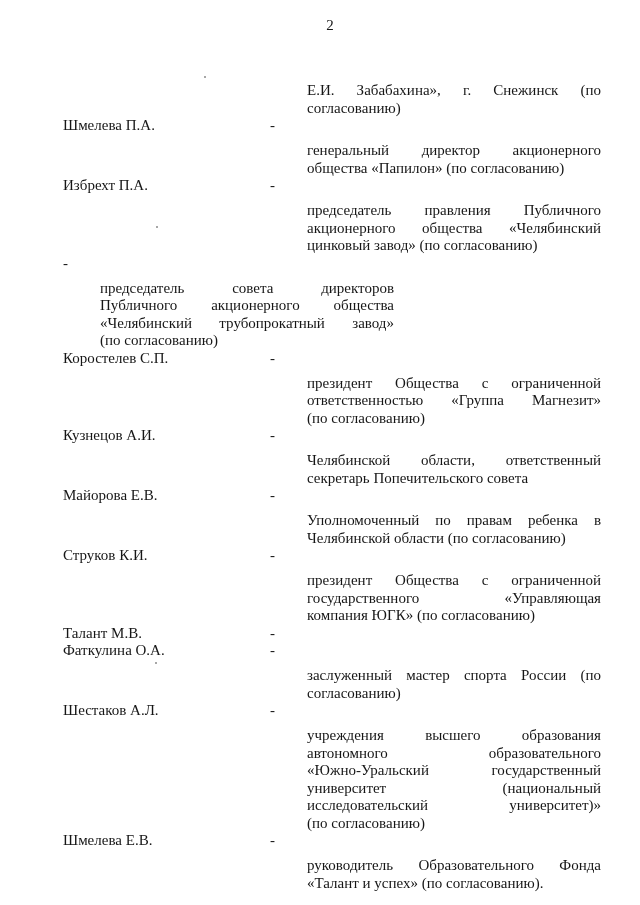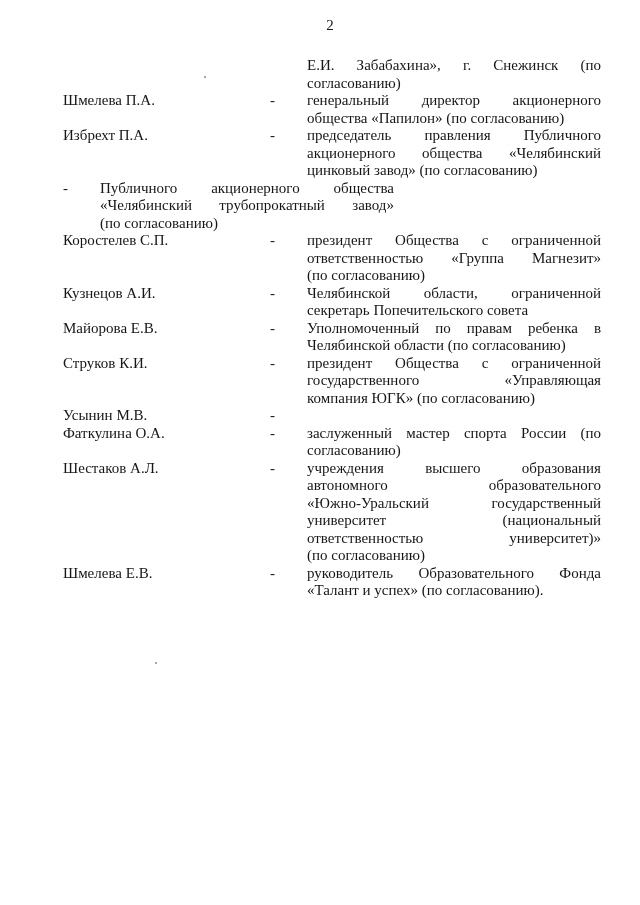--- a/index.html
+++ b/index.html
@@ -41,20 +41,21 @@
     flex: none;
     white-space: nowrap;
   }
   .cell-dash {
     width: 37px;
     flex: none;
   }
   .cell-desc {
     width: 294px;
     flex: none;
+    margin-top: 25px;
   }
   .dline {
     height: 17.5px;
     text-align: justify;
     text-align-last: justify;
     white-space: nowrap;
   }
   .dline.last {
     text-align-last: left;
   }
@@ -93,39 +94,40 @@
       <div class="cell-dash">-</div>
       <div class="cell-desc">
         <div class="dline">председатель правления Публичного</div>
         <div class="dline">акционерного общества «Челябинский</div>
         <div class="dline last">цинковый завод» (по согласованию)</div>
       </div>
     </div>
     <div class="row">
       <div class="cell-dash">-</div>
       <div class="cell-desc">
+        <div class="dline">председатель совета директоров</div>
         <div class="dline">Публичного акционерного общества</div>
         <div class="dline">«Челябинский трубопрокатный завод»</div>
         <div class="dline last">(по согласованию)</div>
       </div>
     </div>
     <div class="row">
       <div class="cell-name">Коростелев С.П.</div>
       <div class="cell-dash">-</div>
       <div class="cell-desc">
         <div class="dline">президент Общества с ограниченной</div>
         <div class="dline">ответственностью «Группа Магнезит»</div>
         <div class="dline last">(по согласованию)</div>
       </div>
     </div>
     <div class="row">
       <div class="cell-name">Кузнецов А.И.</div>
       <div class="cell-dash">-</div>
       <div class="cell-desc">
-        <div class="dline">Челябинской области, ограниченной</div>
+        <div class="dline">Челябинской области, ответственный</div>
         <div class="dline last">секретарь Попечительского совета</div>
       </div>
     </div>
     <div class="row">
       <div class="cell-name">Майорова Е.В.</div>
       <div class="cell-dash">-</div>
       <div class="cell-desc">
         <div class="dline">Уполномоченный по правам ребенка в</div>
         <div class="dline last">Челябинской области (по согласованию)</div>
       </div>
@@ -133,40 +135,40 @@
     <div class="row">
       <div class="cell-name">Струков К.И.</div>
       <div class="cell-dash">-</div>
       <div class="cell-desc">
         <div class="dline">президент Общества с ограниченной</div>
         <div class="dline">государственного «Управляющая</div>
         <div class="dline last">компания ЮГК» (по согласованию)</div>
       </div>
     </div>
     <div class="row">
-      <div class="cell-name">Усынин М.В.</div>
+      <div class="cell-name">Талант М.В.</div>
       <div class="cell-dash">-</div>
     </div>
     <div class="row">
       <div class="cell-name">Фаткулина О.А.</div>
       <div class="cell-dash">-</div>
       <div class="cell-desc">
         <div class="dline">заслуженный мастер спорта России (по</div>
         <div class="dline last">согласованию)</div>
       </div>
     </div>
     <div class="row">
       <div class="cell-name">Шестаков А.Л.</div>
       <div class="cell-dash">-</div>
       <div class="cell-desc">
         <div class="dline">учреждения высшего образования</div>
         <div class="dline">автономного образовательного</div>
         <div class="dline">«Южно-Уральский государственный</div>
         <div class="dline">университет (национальный</div>
-        <div class="dline">ответственностью университет)»</div>
+        <div class="dline">исследовательский университет)»</div>
         <div class="dline last">(по согласованию)</div>
       </div>
     </div>
     <div class="row">
       <div class="cell-name">Шмелева Е.В.</div>
       <div class="cell-dash">-</div>
       <div class="cell-desc">
         <div class="dline">руководитель Образовательного Фонда</div>
         <div class="dline last">«Талант и успех» (по согласованию).</div>
       </div>

